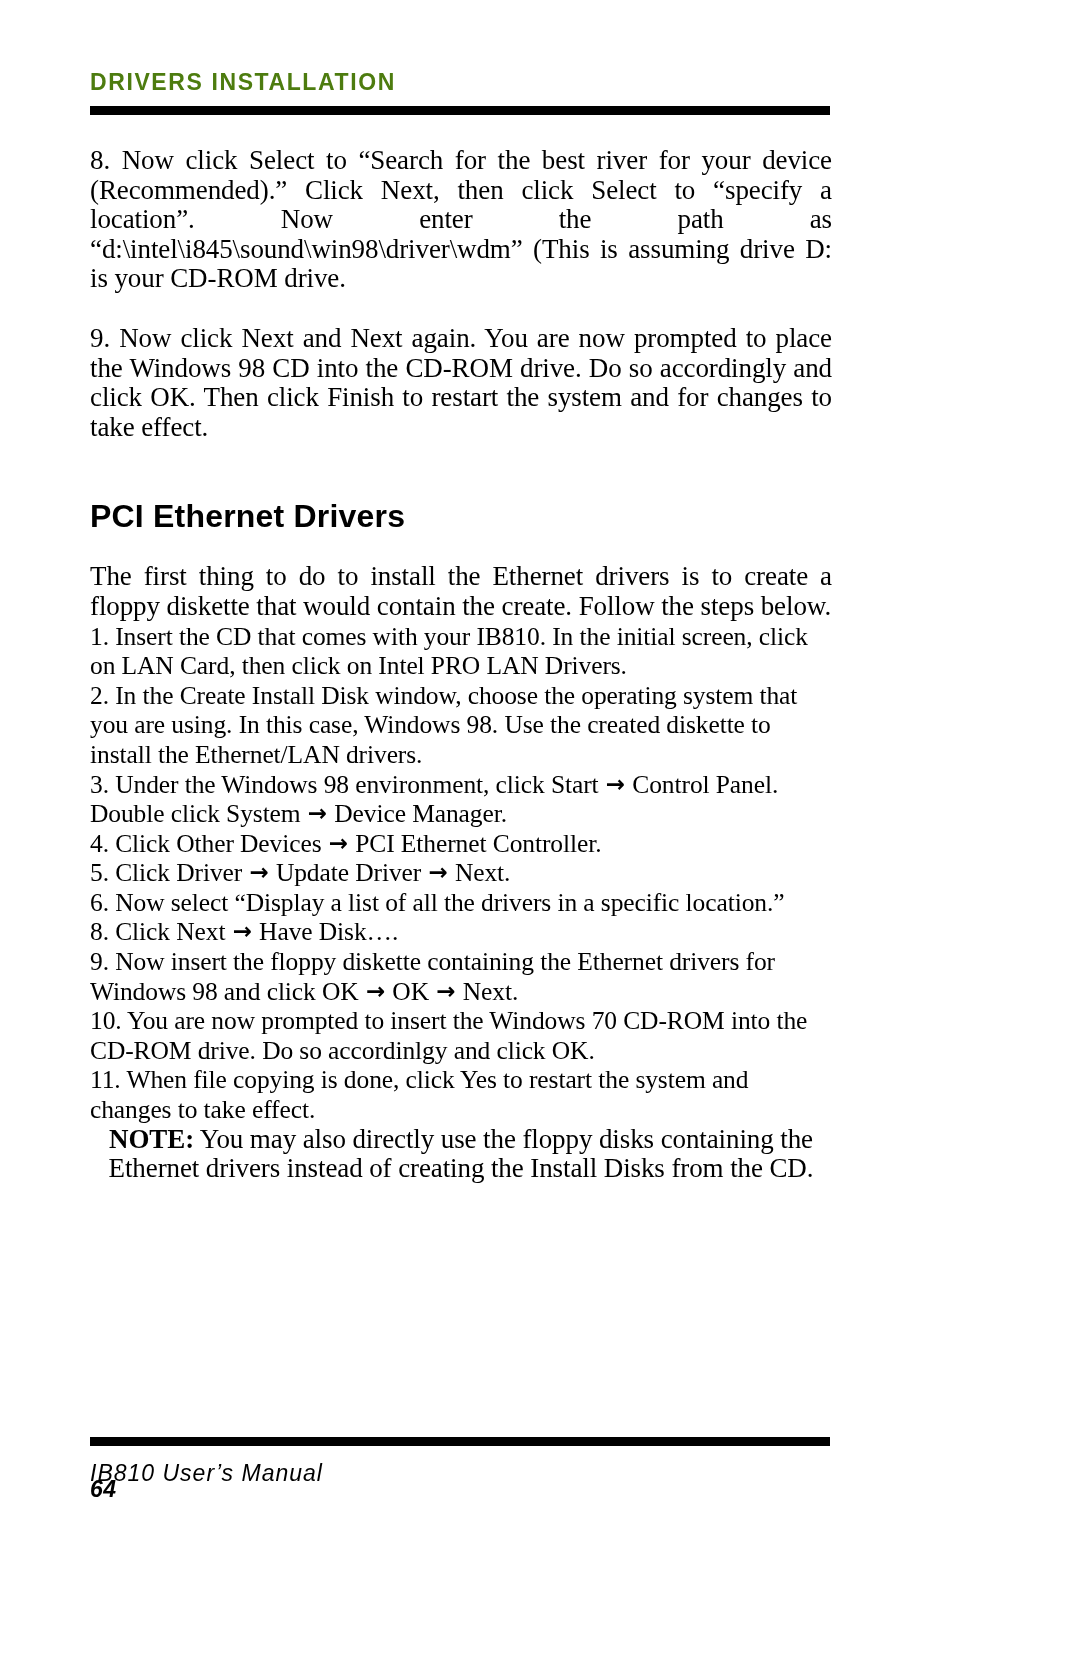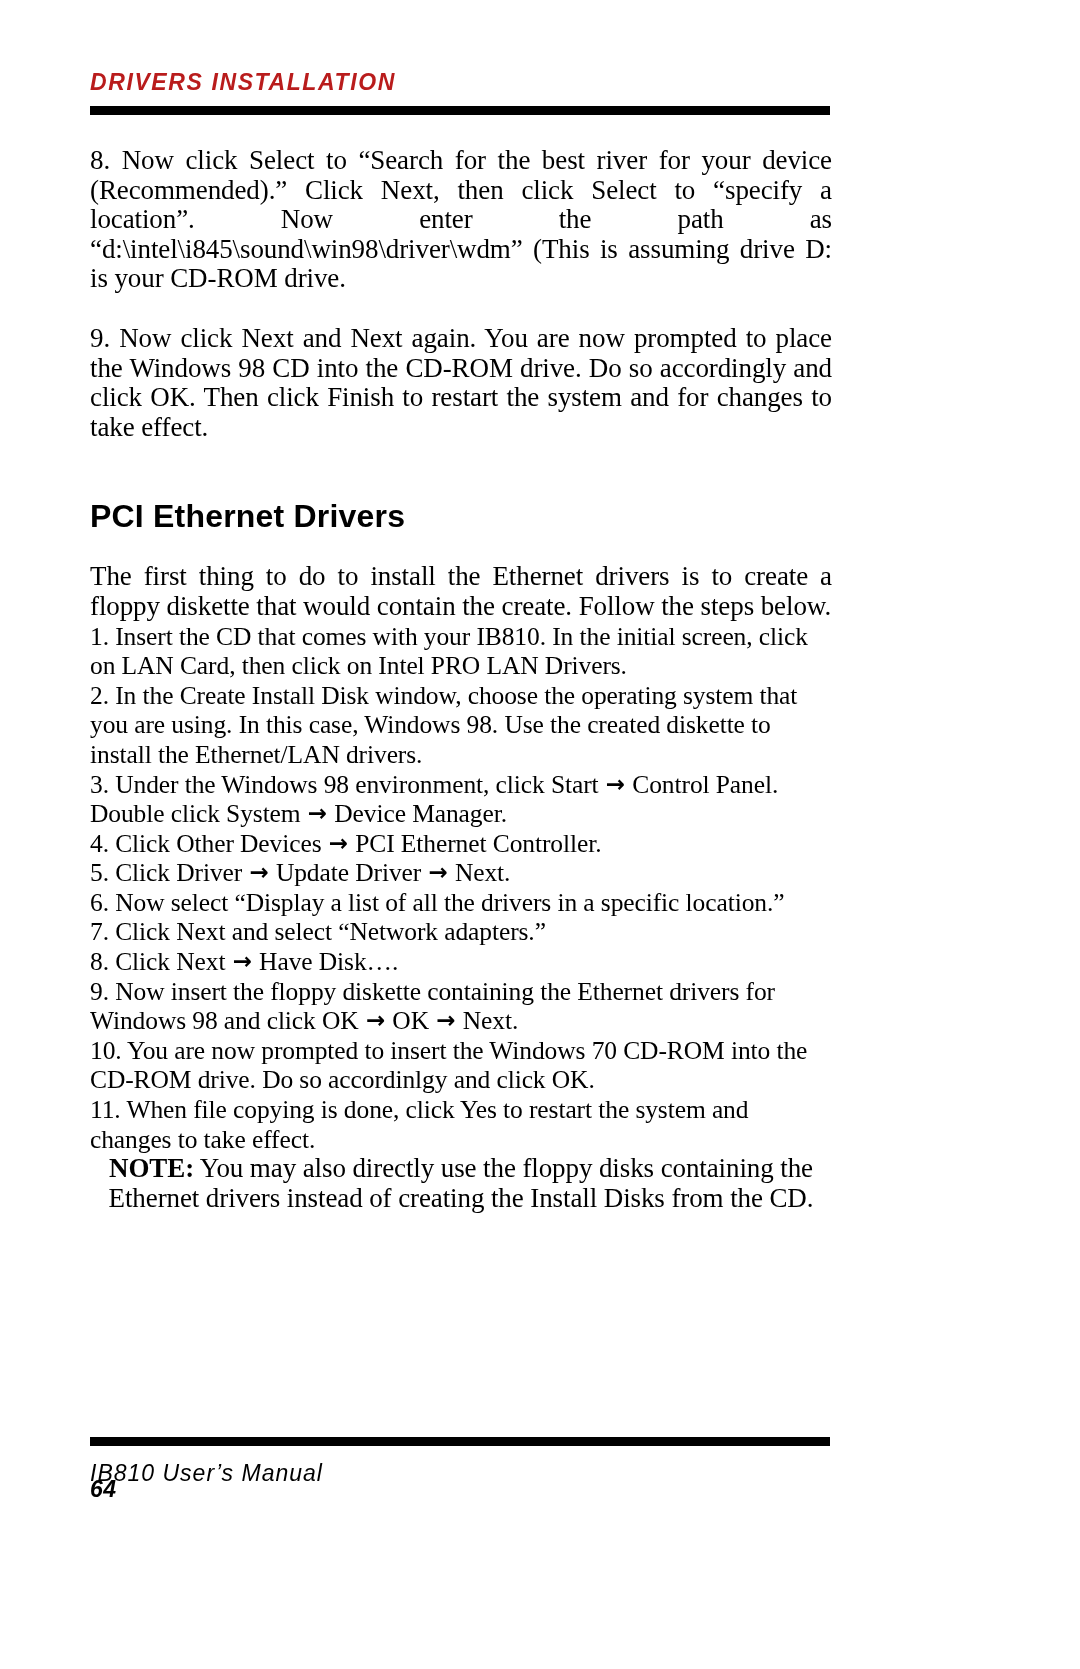--- a/index.html
+++ b/index.html
@@ -27,25 +27,24 @@
 
   
   .header-zone {
     position: absolute;
     left: 90px;
     top: 70px;
     width: 740px;
   }
   .header-title {
     font-family: "Liberation Sans", "DejaVu Sans", sans-serif;
-    font-style: italic;
     font-weight: 700;
     font-size: 23px;
     letter-spacing: 1.6px;
-    color: #b91c1c;
+    color: #4d7c0f;
     line-height: 1.1;
     white-space: nowrap;
   }
   .rule-top {
     position: absolute;
     left: 90px;
     top: 106px;
     width: 740px;
     height: 9px;
     background: #000;
@@ -173,21 +172,20 @@
 
     <p class="para">The first thing to do to install the Ethernet drivers is to create a floppy diskette that would contain the create. Follow the steps below.</p>
 
     <div class="steps" id="steps-container">
         <p><span>1. Insert the CD that comes with your IB810. In the initial screen, click on LAN Card, then click on Intel PRO LAN Drivers.</span></p>
         <p><span>2. In the Create Install Disk window, choose the operating system that you are using. In this case, Windows 98. Use the created diskette to install the Ethernet/LAN drivers.</span></p>
         <p><span>3. Under the Windows 98 environment, click Start </span><span class="arrow">→</span><span> Control Panel. Double click System </span><span class="arrow">→</span><span> Device Manager.</span></p>
         <p><span>4. Click Other Devices </span><span class="arrow">→</span><span> PCI Ethernet Controller.</span></p>
         <p><span>5. Click Driver </span><span class="arrow">→</span><span> Update Driver  </span><span class="arrow">→</span><span> Next.</span></p>
         <p><span>6. Now select “Display a list of all the drivers in a specific location.”</span></p>
-        <p><span>7. Click Next and select “Network adapters.”</span></p>
         <p><span>8. Click Next </span><span class="arrow">→</span><span> Have Disk….</span></p>
         <p><span>9. Now insert the floppy diskette containing the Ethernet drivers for Windows 98 and click OK </span><span class="arrow">→</span><span> OK </span><span class="arrow">→</span><span> Next.</span></p>
         <p><span>10. You are now prompted to insert the Windows 70 CD-ROM into the CD-ROM drive. Do so accordinlgy and click OK.</span></p>
         <p><span>11. When file copying is done, click Yes to restart the system and changes to take effect.</span></p>
       </div>
 
     <p class="para last-left"><span class="bold-note">NOTE:</span><span> You may also directly use the floppy disks containing the Ethernet drivers instead of creating the Install Disks from the CD.</span></p>
 
   </div>
 

